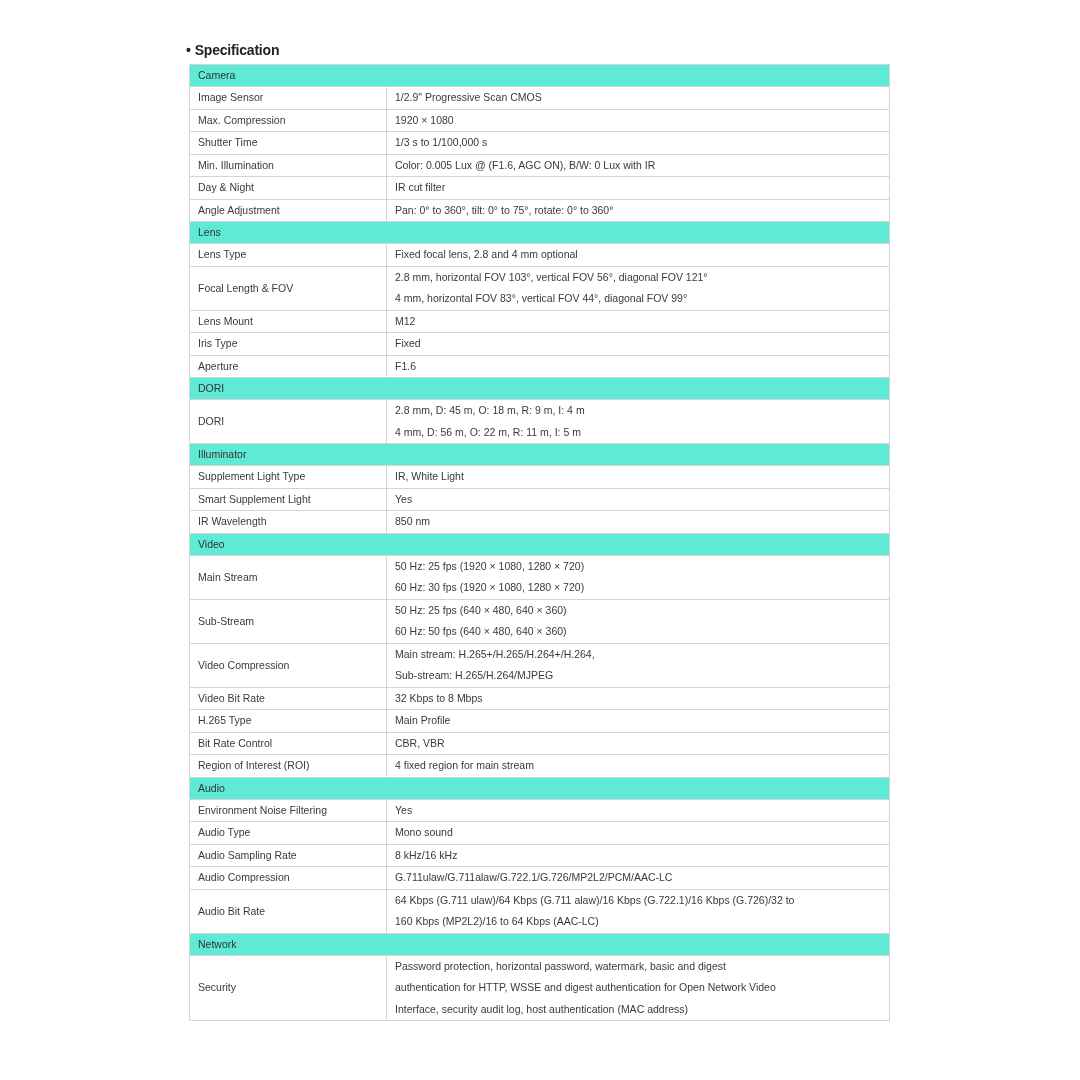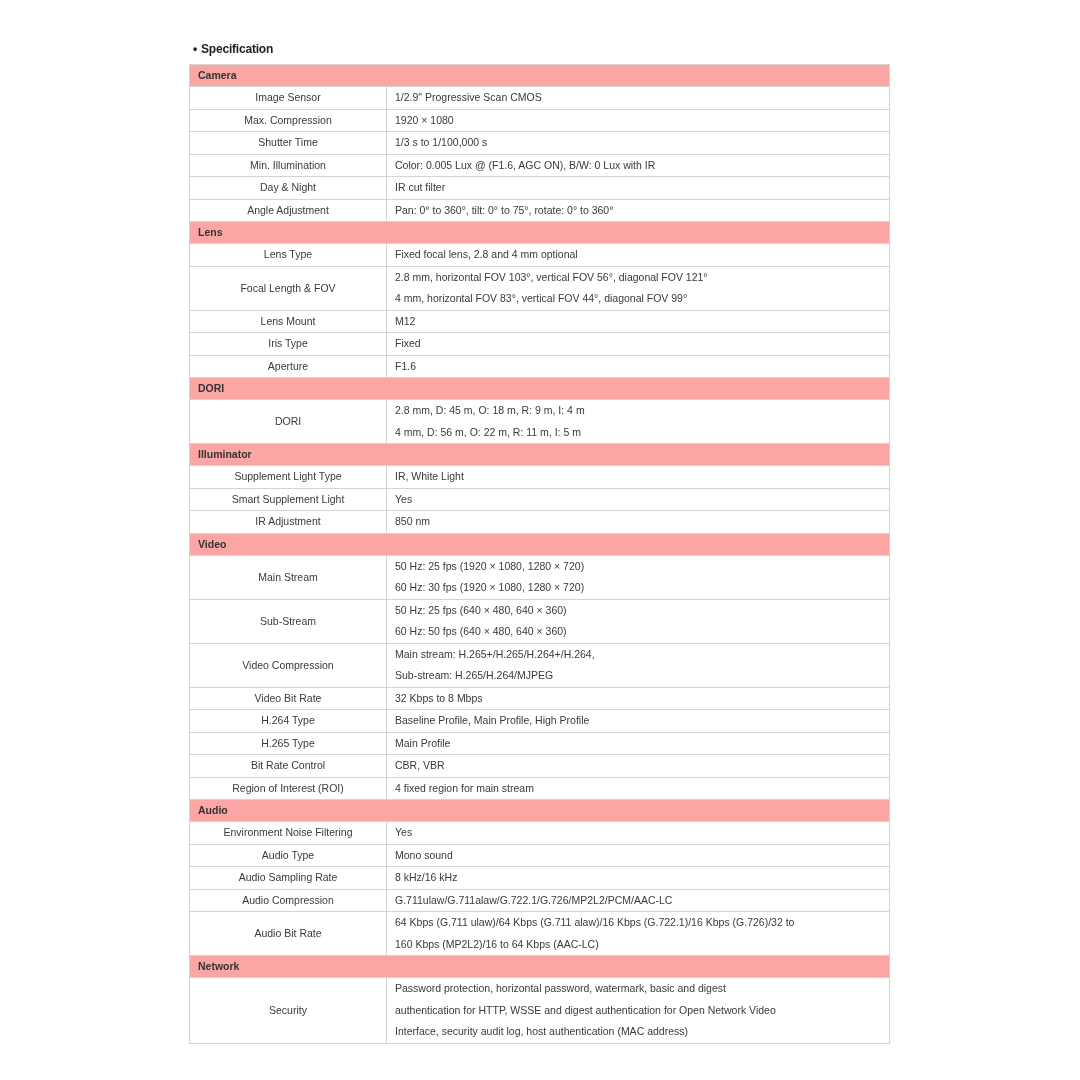--- a/index.html
+++ b/index.html
@@ -1,28 +1,28 @@
 <!DOCTYPE html>
 <html><head>
 <meta charset="utf-8">
 <style>
   html, body { margin: 0; padding: 0; background: #ffffff; }
   body { width: 1080px; height: 1080px; position: relative; overflow: hidden;
          font-family: "Liberation Sans", "DejaVu Sans", sans-serif; color: #333333; }
-  .page-title { position: absolute; left: 193px; top: 42px; font-size: 12px; font-weight: bold;
+  .page-title { position: absolute; left: 186px; top: 42px; font-size: 14px; font-weight: bold;
                 color: #222222; letter-spacing: -0.2px; }
   .page-title .bullet { margin-right: 4px; }
   table.spec { position: absolute; left: 189px; top: 64px; width: 700px; border-collapse: collapse;
                table-layout: fixed; font-size: 10.5px; }
   table.spec col.c1 { width: 197px; }
   table.spec col.c2 { width: 503px; }
   table.spec td { border: 1px solid #d4d4d4; padding: 0 8px; vertical-align: middle;
                   line-height: 21px; color: #3a3a3a; }
-  table.spec tr.section td { background: #fca5a5; font-weight: bold; color: #333333; height: 21px; }
-  table.spec td.label { color: #3a3a3a; text-align: center; }
+  table.spec tr.section td { background: #5eead4; font-weight: normal; color: #333333; height: 21px; }
+  table.spec td.label { color: #3a3a3a; }
   table.spec td.value .line { display: block; line-height: 21.5px; }
 </style>
 </head>
 <body>
 
 <div class="page-title"><span class="bullet">•</span><span>Specification</span></div>
 
 <table class="spec">
   <colgroup>
       <col class="c1">
@@ -121,21 +121,21 @@
           <span class="line">IR, White Light</span>
         </td>
       </tr>
       <tr>
         <td class="label">Smart Supplement Light</td>
         <td class="value">
           <span class="line">Yes</span>
         </td>
       </tr>
       <tr>
-        <td class="label">IR Adjustment</td>
+        <td class="label">IR Wavelength</td>
         <td class="value">
           <span class="line">850 nm</span>
         </td>
       </tr>
       <tr class="section">
         <td colspan="2">Video</td>
       </tr>
       <tr>
         <td class="label">Main Stream</td>
         <td class="value">
@@ -154,26 +154,20 @@
         <td class="label">Video Compression</td>
         <td class="value">
           <span class="line">Main stream: H.265+/H.265/H.264+/H.264,</span>
           <span class="line">Sub-stream: H.265/H.264/MJPEG</span>
         </td>
       </tr>
       <tr>
         <td class="label">Video Bit Rate</td>
         <td class="value">
           <span class="line">32 Kbps to 8 Mbps</span>
-        </td>
-      </tr>
-      <tr>
-        <td class="label">H.264 Type</td>
-        <td class="value">
-          <span class="line">Baseline Profile, Main Profile, High Profile</span>
         </td>
       </tr>
       <tr>
         <td class="label">H.265 Type</td>
         <td class="value">
           <span class="line">Main Profile</span>
         </td>
       </tr>
       <tr>
         <td class="label">Bit Rate Control</td>

